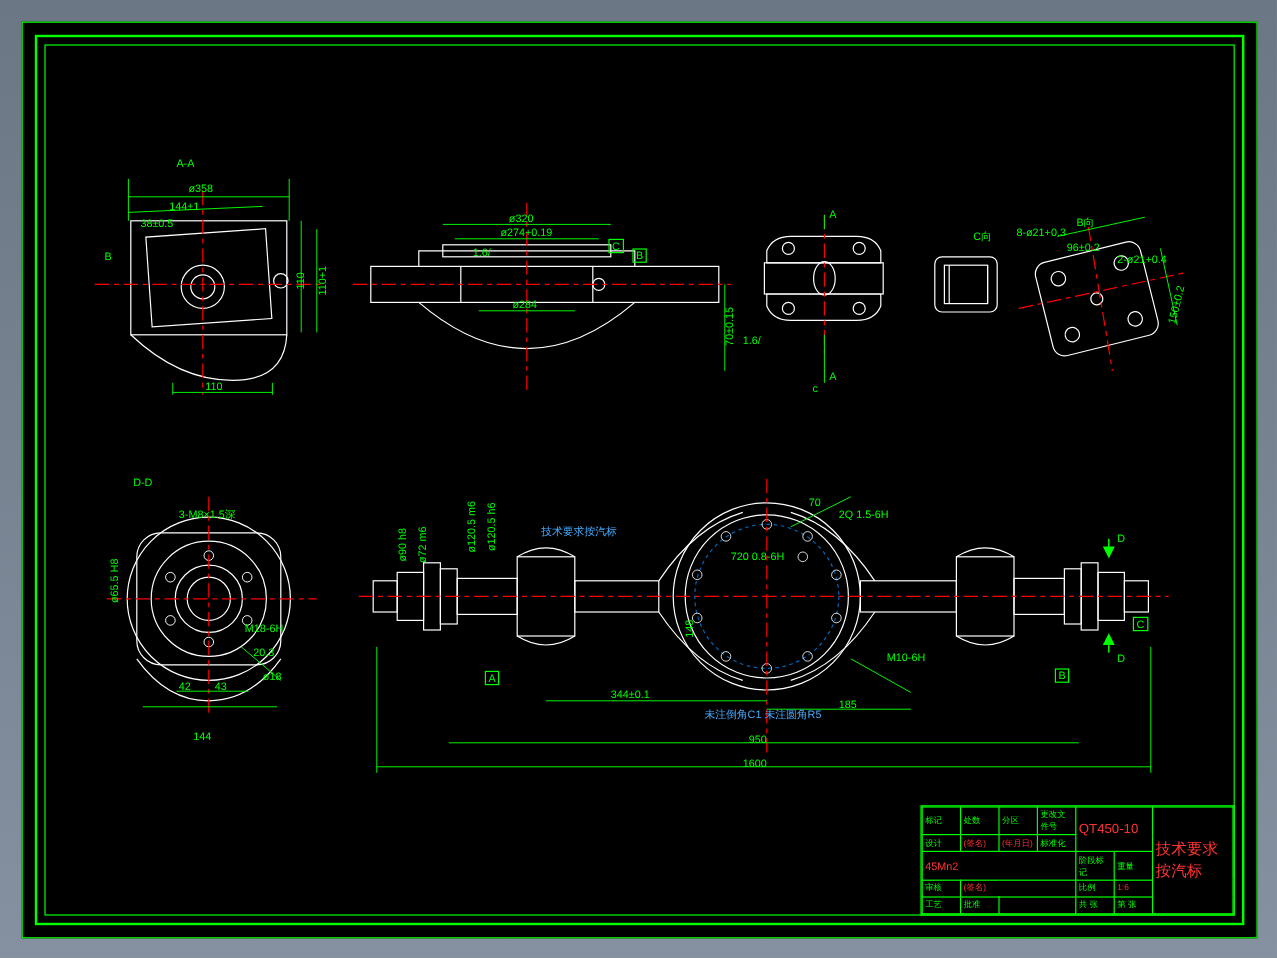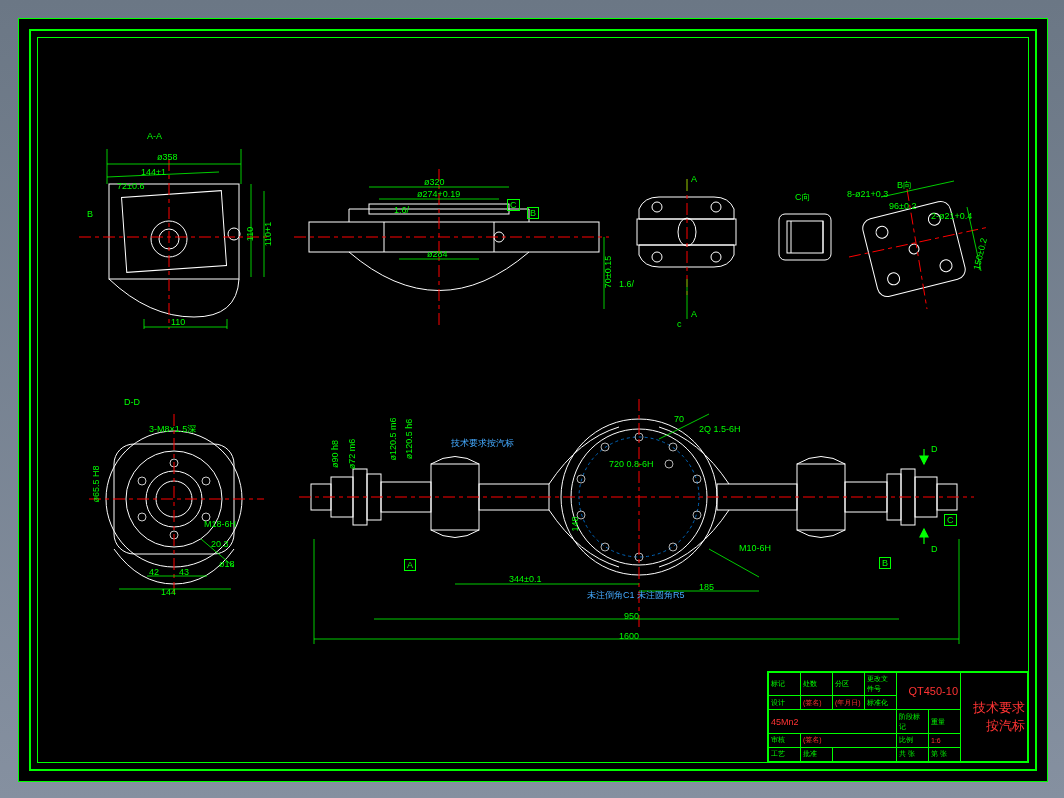--- a/index.html
+++ b/index.html
@@ -3,21 +3,21 @@
 <meta charset="utf-8">
 <style>
 html,body{margin:0;padding:0;width:1064px;height:798px;background:linear-gradient(180deg,#6b7785 0%,#8590a0 100%);font-family:Arial,sans-serif;overflow:hidden}
 .frame{position:absolute;left:18px;top:18px;width:1028px;height:762px;background:#000;border:1px solid #0f0}
 .border-outer{position:absolute;left:10px;top:10px;right:10px;bottom:10px;border:2px solid #0f0}
 .border-inner{position:absolute;left:18px;top:18px;right:18px;bottom:18px;border:1px solid #0f0}
 .dim{position:absolute;color:#0f0;font-size:9px;white-space:nowrap}
 .dim-b{color:#4af;font-size:9px;position:absolute}
 .title-block{position:absolute;right:18px;bottom:18px;width:260px;height:90px;border:1px solid #0f0}
 .title-block td{border:1px solid #0f0;color:#0f0;font-size:7px;padding:1px 2px;vertical-align:middle}
-.tb-red{color:#f33!important;font-size:11px!important;text-align:right}
+.tb-red{color:#f33!important;font-size:11px!important;text-align:left}
 svg{position:absolute;left:0;top:0;pointer-events:none}
 </style>
 </head>
 <body>
 
 <div class="frame">
 <div class="border-outer"></div>
 <div class="border-inner"></div>
 
 <svg width="1028" height="762">
@@ -190,48 +190,48 @@
 <line x1="905" y1="430" x2="905" y2="445"></line>
         <polygon points="905,445 901,437 909,437" fill="#0f0"></polygon>
 <line x1="905" y1="525" x2="905" y2="510"></line>
         <polygon points="905,510 901,518 909,518" fill="#0f0"></polygon>
 </g>
 </svg>
 
 <span class="dim" style="left:128px;top:112px">A-A</span>
 <span class="dim" style="left:138px;top:133px">ø358</span>
 <span class="dim" style="left:122px;top:148px">144±1</span>
-<span class="dim" style="left:98px;top:162px">72±0.6</span>
+<span class="dim" style="left:98px;top:162px">38±0.5</span>
 <span class="dim" style="left:68px;top:190px">B</span>
 <span class="dim" style="left:152px;top:298px">110</span>
 <span class="dim" style="left:224px;top:210px;transform:rotate(-90deg)">110</span>
 <span class="dim" style="left:237px;top:210px;transform:rotate(-90deg)">110+1</span>
 
 <span class="dim" style="left:405px;top:158px">ø320</span>
 <span class="dim" style="left:398px;top:170px">ø274+0.19</span>
 <span class="dim" style="left:408px;top:230px">ø284</span>
 <span class="dim" style="left:375px;top:186px">1.6/</span>
 <span class="dim" style="left:488px;top:180px;border:1px solid #0f0;padding:0 2px">C</span>
 <span class="dim" style="left:508px;top:188px;border:1px solid #0f0;padding:0 2px">B</span>
 <span class="dim" style="left:573px;top:248px;transform:rotate(-90deg)">70±0.15</span>
 <span class="dim" style="left:600px;top:260px">1.6/</span>
 <span class="dim" style="left:672px;top:155px">A</span>
 <span class="dim" style="left:672px;top:290px">A</span>
 <span class="dim" style="left:658px;top:300px">c</span>
 
-<span class="dim" style="left:776px;top:172px">C向</span>
+<span class="dim" style="left:792px;top:172px">C向</span>
 <span class="dim" style="left:878px;top:160px">B向</span>
 <span class="dim" style="left:828px;top:170px">8-ø21+0.3</span>
 <span class="dim" style="left:870px;top:182px">96±0.2</span>
 <span class="dim" style="left:912px;top:192px">2-ø21+0.4</span>
 <span class="dim" style="left:945px;top:230px;transform:rotate(-76deg)">150±0.2</span>
 
-<span class="dim" style="left:105px;top:378px">D-D</span>
+<span class="dim" style="left:92px;top:378px">D-D</span>
 <span class="dim" style="left:130px;top:404px">3-M8×1.5深</span>
-<span class="dim" style="left:142px;top:568px">144</span>
+<span class="dim" style="left:142px;top:590px">144</span>
 <span class="dim" style="left:130px;top:548px">42</span>
 <span class="dim" style="left:160px;top:548px">43</span>
 <span class="dim" style="left:192px;top:520px">20.3</span>
 <span class="dim" style="left:200px;top:540px">ø18</span>
 <span class="dim" style="left:185px;top:500px">M18-6H</span>
 <span class="dim" style="left:58px;top:460px;transform:rotate(-90deg)">ø65.5 H8</span>
 
 <span class="dim" style="left:600px;top:612px">1600</span>
 <span class="dim" style="left:605px;top:592px">950</span>
 <span class="dim" style="left:490px;top:555px">344±0.1</span>

